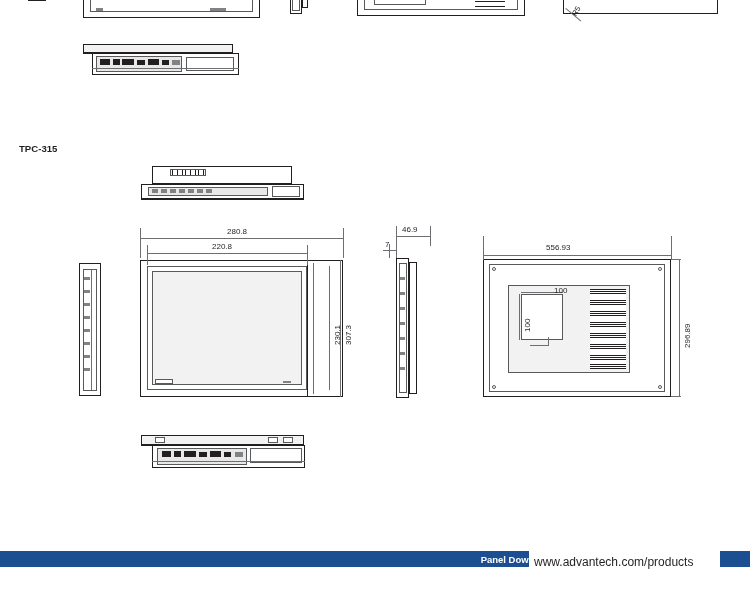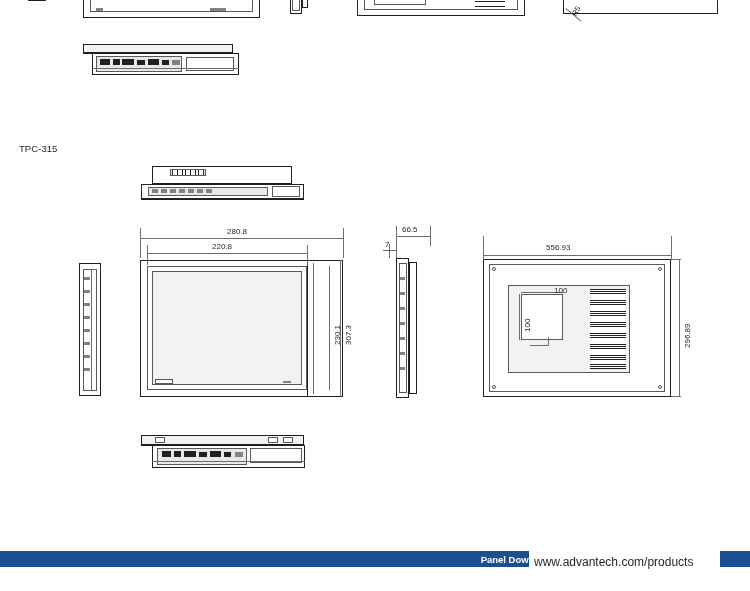--- a/index.html
+++ b/index.html
@@ -77,21 +77,21 @@
     font-weight: bold;
     color: #231f20;
     text-align: center;
     width: 100%;
     left: 0;
     letter-spacing: 0.1px;
   }
   .model-label {
     position: absolute;
     font-size: 9.6px;
-    font-weight: normal;
+    font-weight: bold;
     color: #231f20;
   }
 
   
   .footer-bar {
     position: absolute;
     left: 0;
     top: 551px;
     width: 750px;
     height: 16px;
@@ -274,21 +274,21 @@
     <div class="port-g" style="left:400px;top:292px;width:5px;height:3px;"></div>
     <div class="port-g" style="left:400px;top:307px;width:5px;height:3px;"></div>
     <div class="port-g" style="left:400px;top:322px;width:5px;height:3px;"></div>
     <div class="port-g" style="left:400px;top:337px;width:5px;height:3px;"></div>
     <div class="port-g" style="left:400px;top:352px;width:5px;height:3px;"></div>
     <div class="port-g" style="left:400px;top:367px;width:5px;height:3px;"></div>
 
     <div class="vline-thin" style="left:396px;top:226px;height:32px;"></div>
     <div class="vline-thin" style="left:430px;top:226px;height:20px;"></div>
     <div class="hline-thin" style="left:396px;top:236px;width:34px;"></div>
-    <div class="dimtext" style="left:402px;top:225px;">66.5</div>
+    <div class="dimtext" style="left:402px;top:225px;">46.9</div>
 
     <div class="vline-thin" style="left:389px;top:244px;height:14px;"></div>
     <div class="hline-thin" style="left:383px;top:250px;width:14px;"></div>
     <div class="dimtext" style="left:385px;top:240px;">7</div>
   </div>
 
   <div>
     <div class="box" style="left:483px;top:259px;width:188px;height:138px;"></div>
     <div class="boxthin" style="left:489px;top:264px;width:176px;height:128px;"></div>
 

